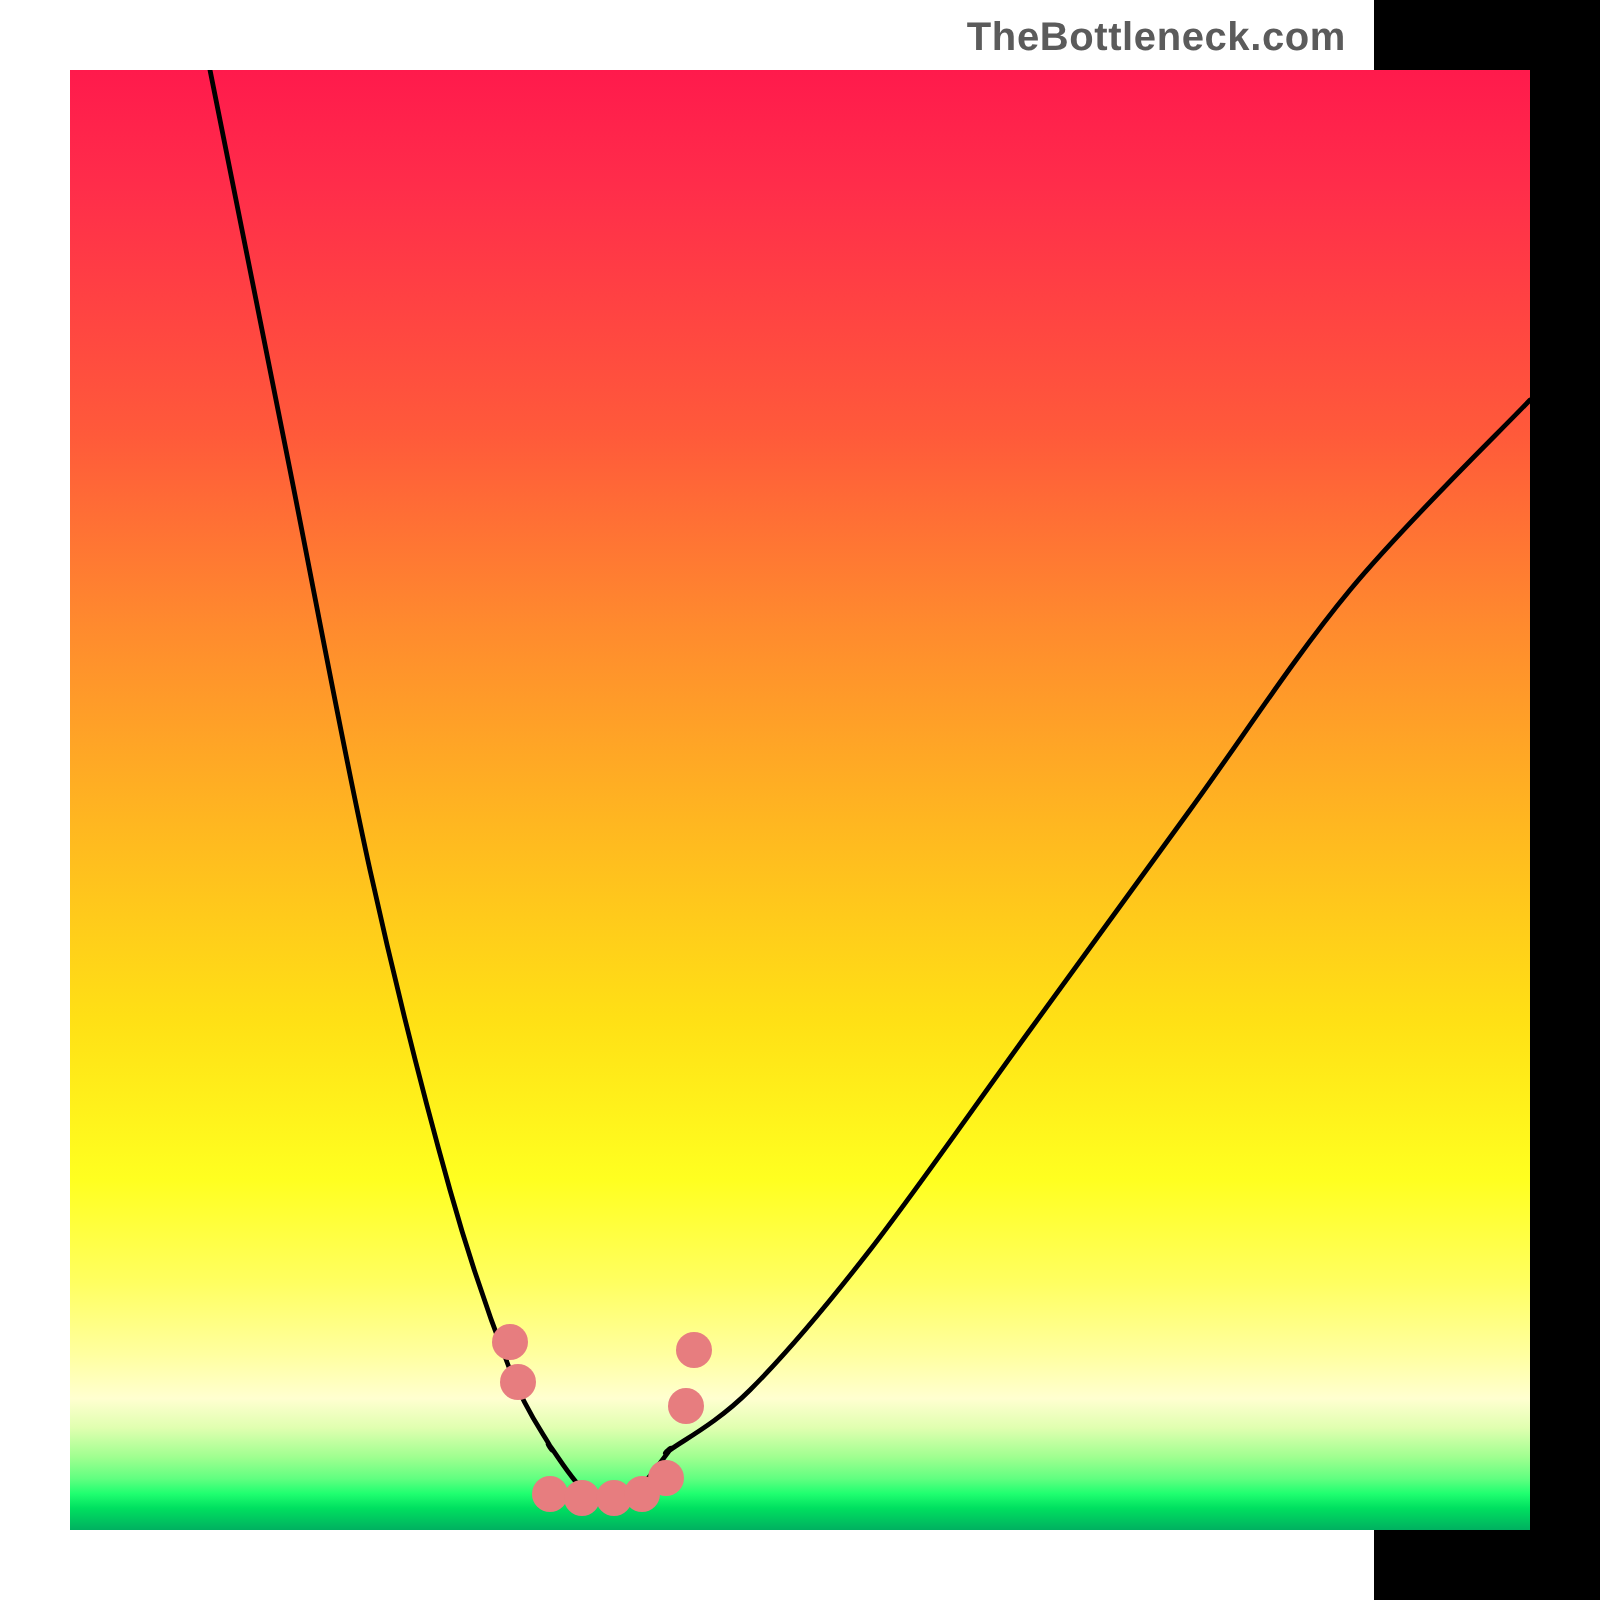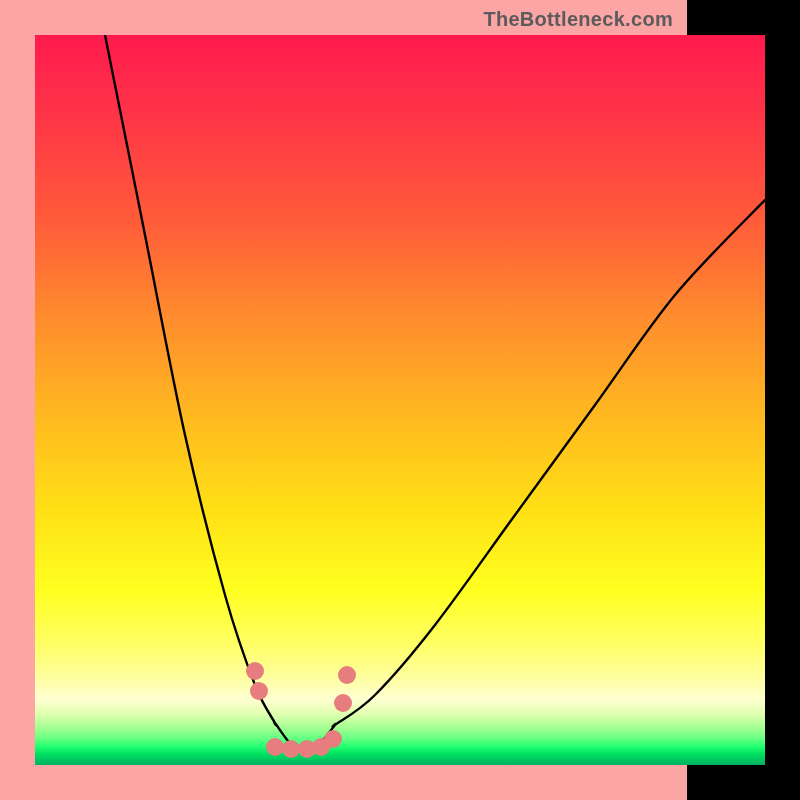--- a/index.html
+++ b/index.html
@@ -7,21 +7,21 @@
     padding: 0;
     width: 800px;
     height: 800px;
     background: #000000;
     overflow: hidden;
   }
   .frame {
     position: relative;
     width: 687px;
     height: 800px;
-    background: #fca5a5;
+    background: #ffffff;
   }
   .plot-area {
     position: absolute;
     left: 35px;
     top: 35px;
     width: 730px;
     height: 730px;
     overflow: hidden;
   }
   .gradient-bg {

